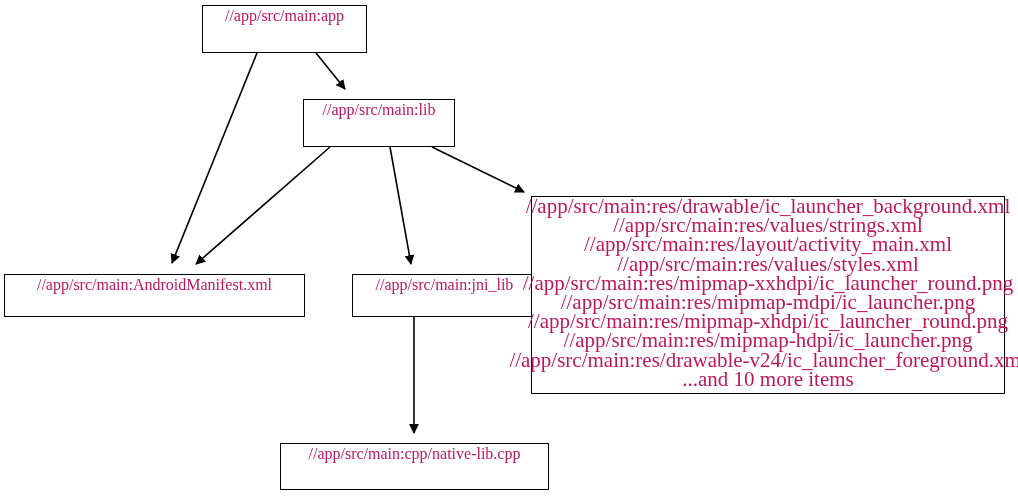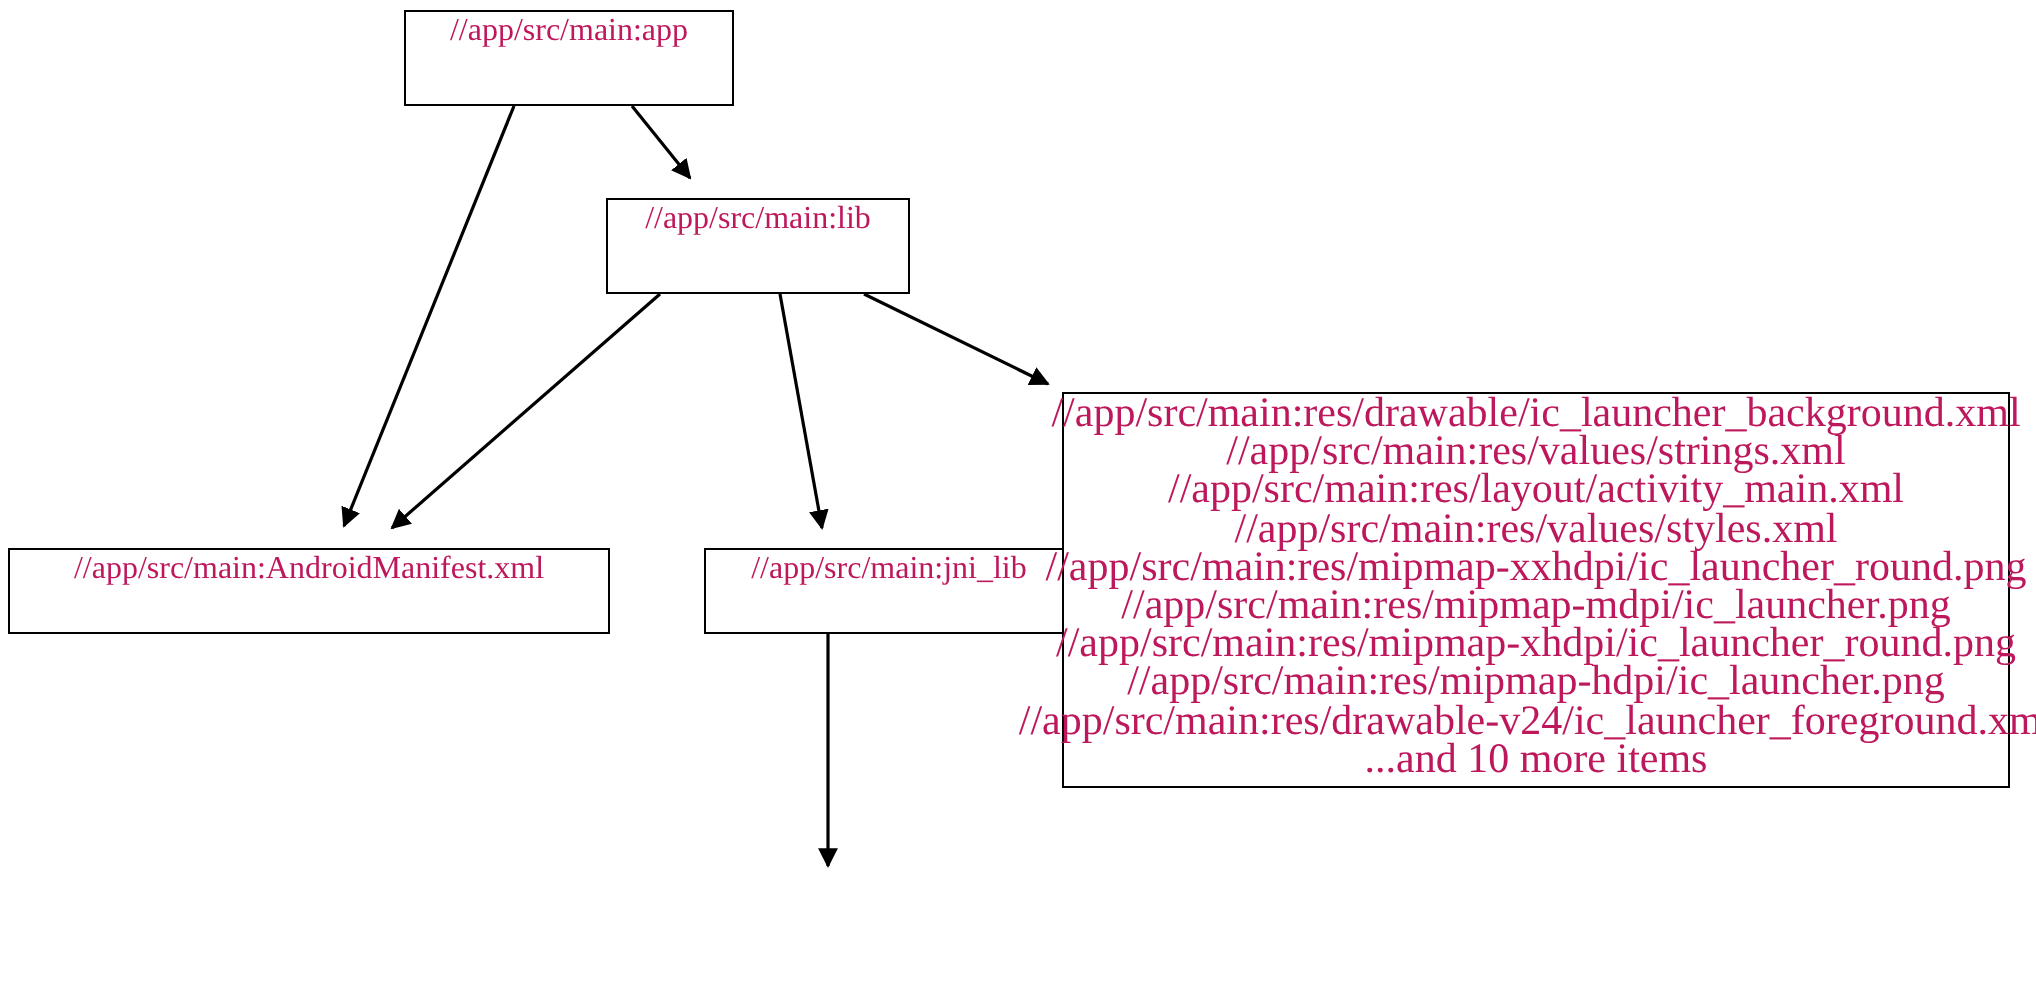--- a/index.html
+++ b/index.html
@@ -110,14 +110,17 @@
 //app/src/main:res/layout/activity_main.xml
 //app/src/main:res/values/styles.xml
 //app/src/main:res/mipmap-xxhdpi/ic_launcher_round.png
 //app/src/main:res/mipmap-mdpi/ic_launcher.png
 //app/src/main:res/mipmap-xhdpi/ic_launcher_round.png
 //app/src/main:res/mipmap-hdpi/ic_launcher.png
 //app/src/main:res/drawable-v24/ic_launcher_foreground.xml
 ...and 10 more items</span>
   </div>
 
+  <div class="node" id="node-nativelib">
+    <span class="node-label">//app/src/main:cpp/native-lib.cpp</span>
+  </div>
 
 </div>
 
 </body></html>

